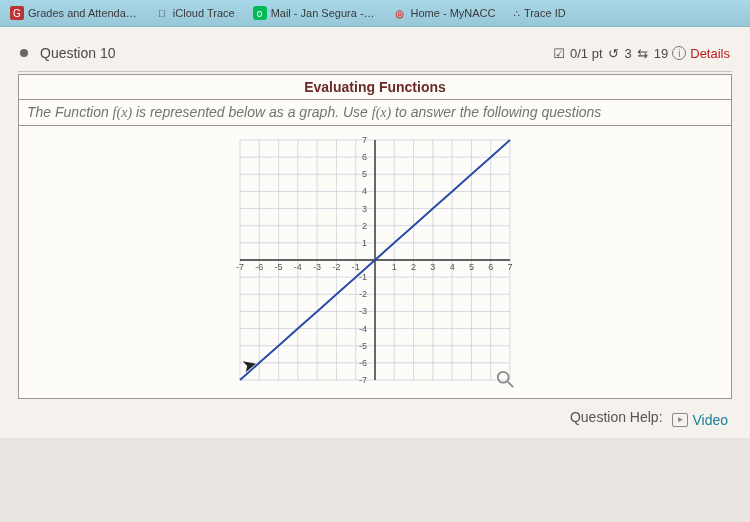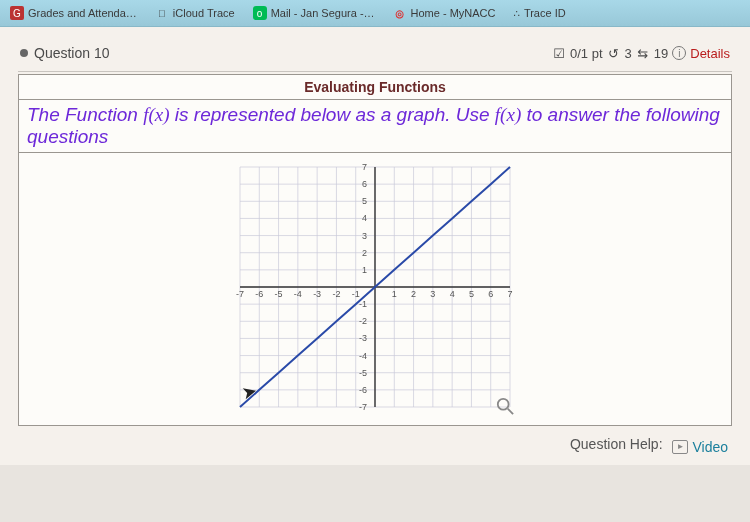--- a/index.html
+++ b/index.html
@@ -32,21 +32,21 @@
     background: #f5f1ec;
   }
   .qheader {
     display: flex;
     justify-content: space-between;
     padding: 4px 2px 10px 2px;
     font-size: 14px;
     color: #4a4a4a;
     border-bottom: 1px solid #c8c4bf;
   }
-  .qheader-left { display:flex; align-items:center; gap:6px; }
+  .qheader-left { display:flex; align-items:center; gap:12px; }
   .dot { width:8px; height:8px; background:#666; border-radius:50%; display:inline-block; }
   .qheader-right { display:flex; align-items:center; gap:4px; font-size:13px; }
   .icon-sm { display:inline-flex; width:14px; height:14px; align-items:center; justify-content:center; }
   table.outer {
     width: 100%;
     border-collapse: collapse;
     margin-top: 2px;
     background: #fdfcf9;
   }
   table.outer td, table.outer th {
@@ -55,22 +55,22 @@
   }
   .title-cell {
     text-align: center;
     font-weight: bold;
     color: #6a2a2a;
     font-size: 14px;
     background: #fdfcf9;
   }
   .instr {
     font-style: italic;
-    color: #6d28d9;
-    font-size: 19px;
+    color: #737373;
+    font-size: 14px;
     padding: 6px 10px;
   }
   .fx { font-family: "Times New Roman", serif; font-style: italic; }
   .graph-cell { text-align:center; padding:4px; }
   .graph-wrap { position:relative; display:inline-block; }
   svg.graph { background:#fdfcf9; }
   .cursor-arrow { position:absolute; left:12px; bottom:18px; font-size:18px; color:#222; transform:rotate(-15deg); }
   .mag { position:absolute; right:6px; bottom:6px; width:18px; height:18px; }
   .ans-row td { padding: 10px 8px; font-size:14px; color:#333; text-align:center; }
   .ans-row .label-cell { width: 42%; }

